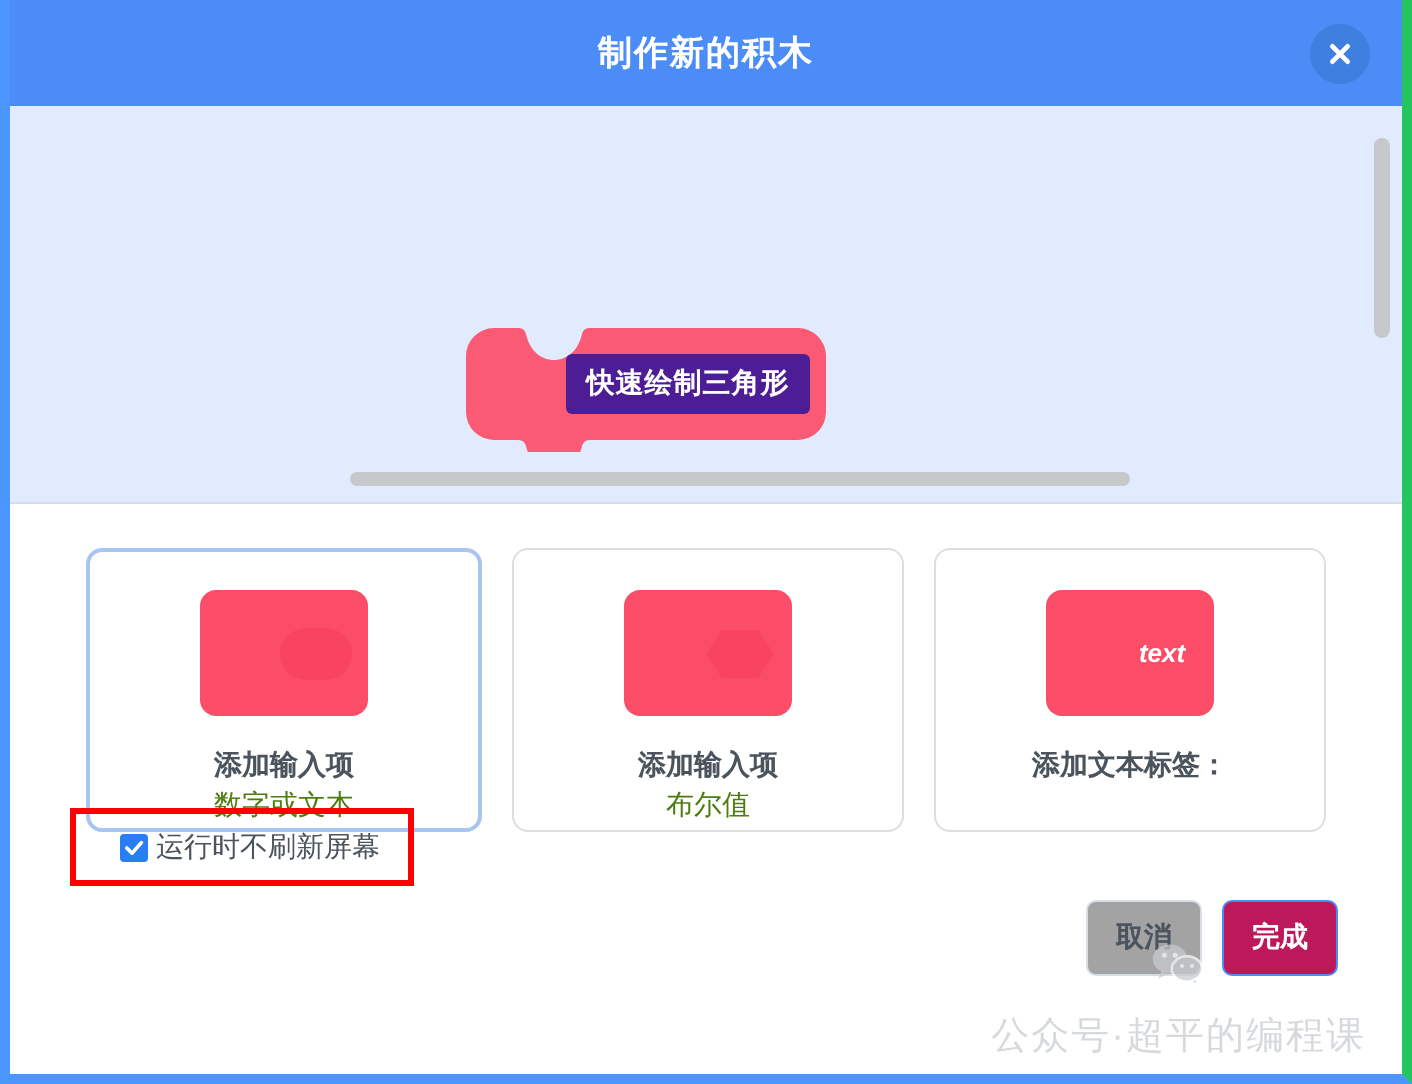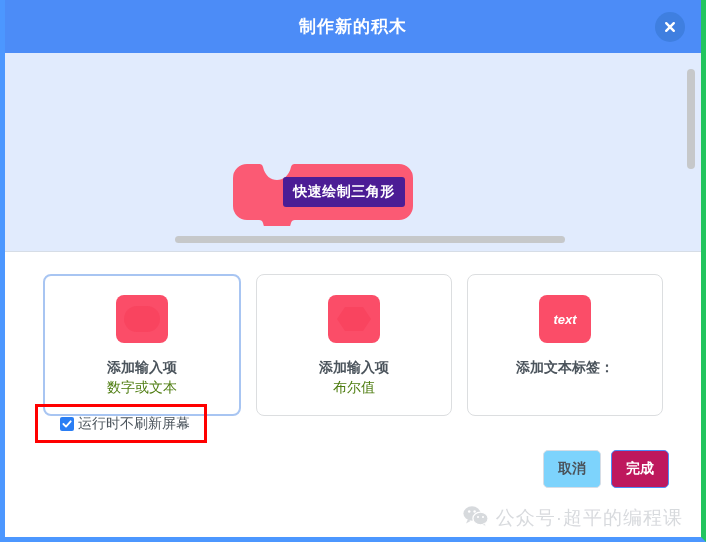--- a/index.html
+++ b/index.html
@@ -149,27 +149,28 @@
     padding-top: 20px;
     box-sizing: border-box;
     cursor: pointer;
   }
   .option-card.selected {
     border: 2px solid #a8c5f2;
     padding-top: 19px;
   }
   .opt-icon {
     width: 52px;
-    height: 48px;
+    height: 63px;
     border-radius: 8px;
     background: #fb4d68;
     display: flex;
     align-items: center;
     justify-content: center;
     margin-bottom: 14px;
+    padding-left: 32px;
   }
   .opt-icon .oval {
     width: 36px;
     height: 26px;
     border-radius: 13px;
     background: #f9445f;
   }
   .opt-icon .text-glyph {
     color: #ffffff;
     font-size: 13px;
@@ -238,40 +239,41 @@
     font-size: 14px;
     font-weight: bold;
     display: flex;
     align-items: center;
     justify-content: center;
     cursor: pointer;
     box-sizing: border-box;
     padding: 0 14px;
   }
   .btn-cancel {
-    background: #7dd3fc;
+    background: #a3a3a3;
     border: 1px solid #d6dde6;
     color: #4b545c;
   }
   .btn-ok {
     background: #be185d;
     border: 1px solid #4c8cf7;
     color: #ffffff;
   }
 
   
   .watermark {
     position: absolute;
     right: 18px;
     bottom: 6px;
     display: flex;
     align-items: center;
     gap: 7px;
     pointer-events: none;
     opacity: 0.72;
+    flex-direction: column;
   }
   .watermark-text {
     font-size: 19px;
     color: #c9ccd1;
     letter-spacing: 1px;
   }
 </style>
 </head>
 <body>
 

